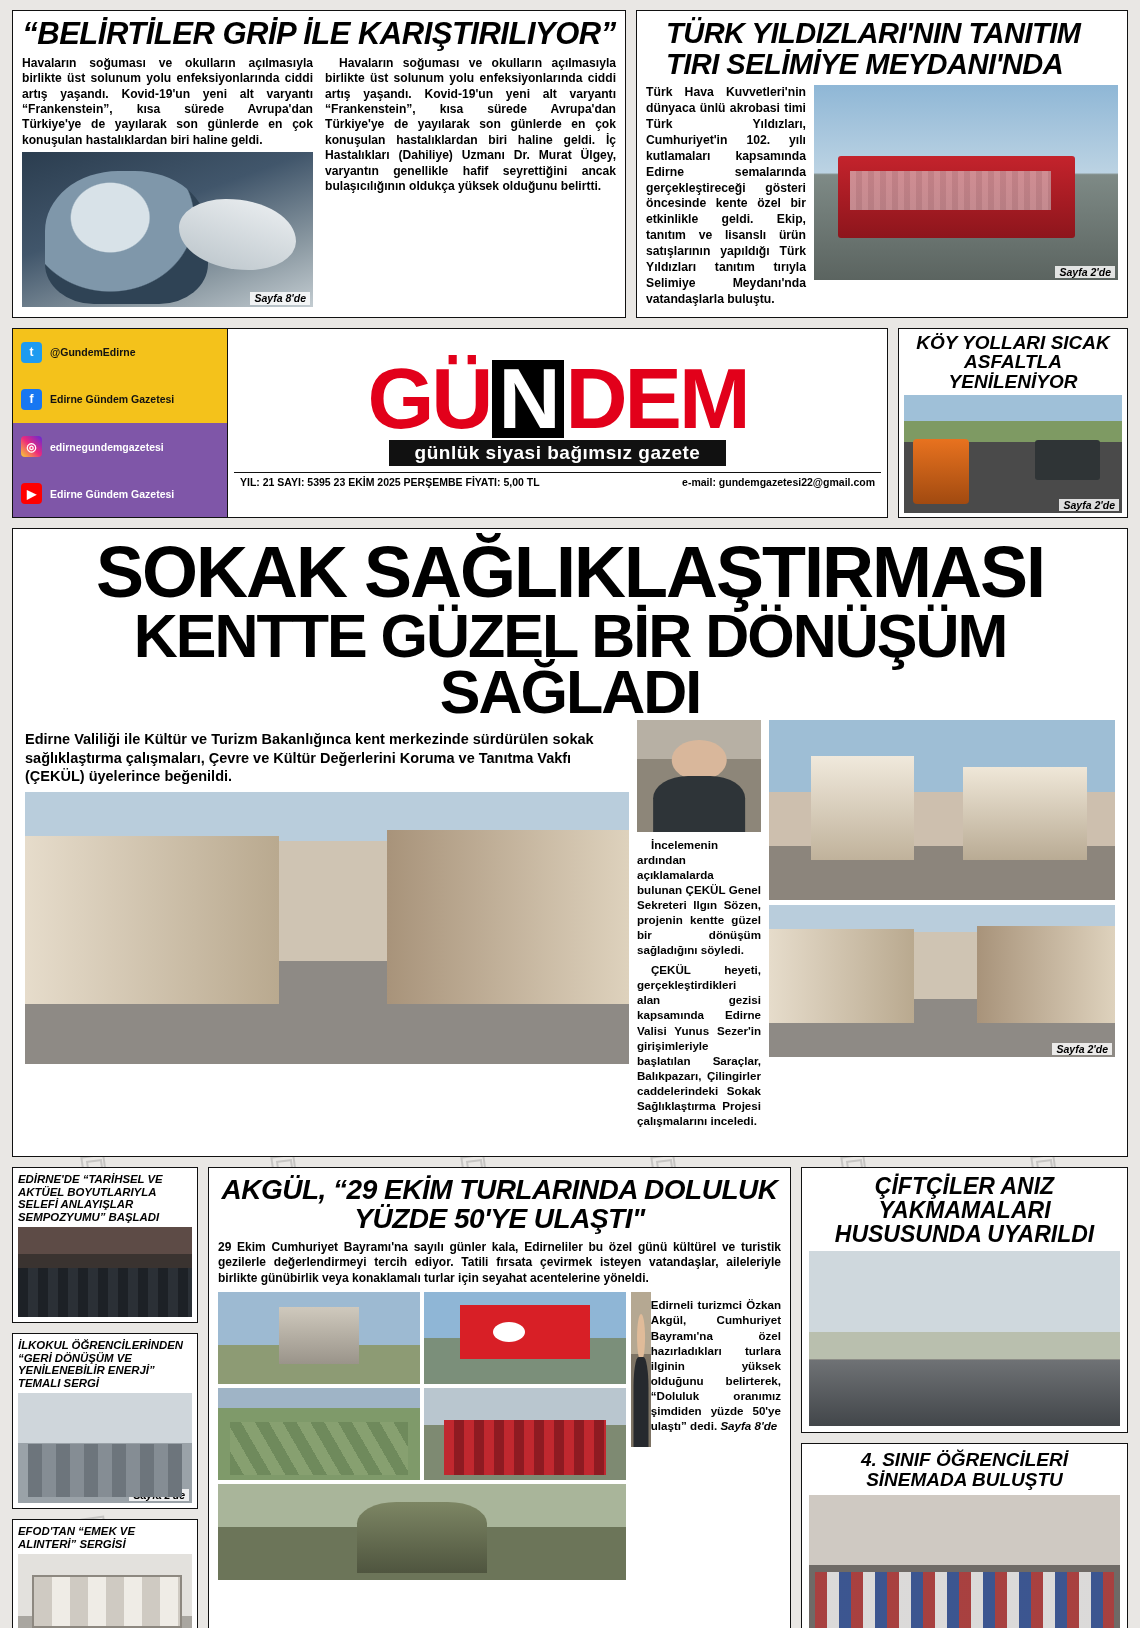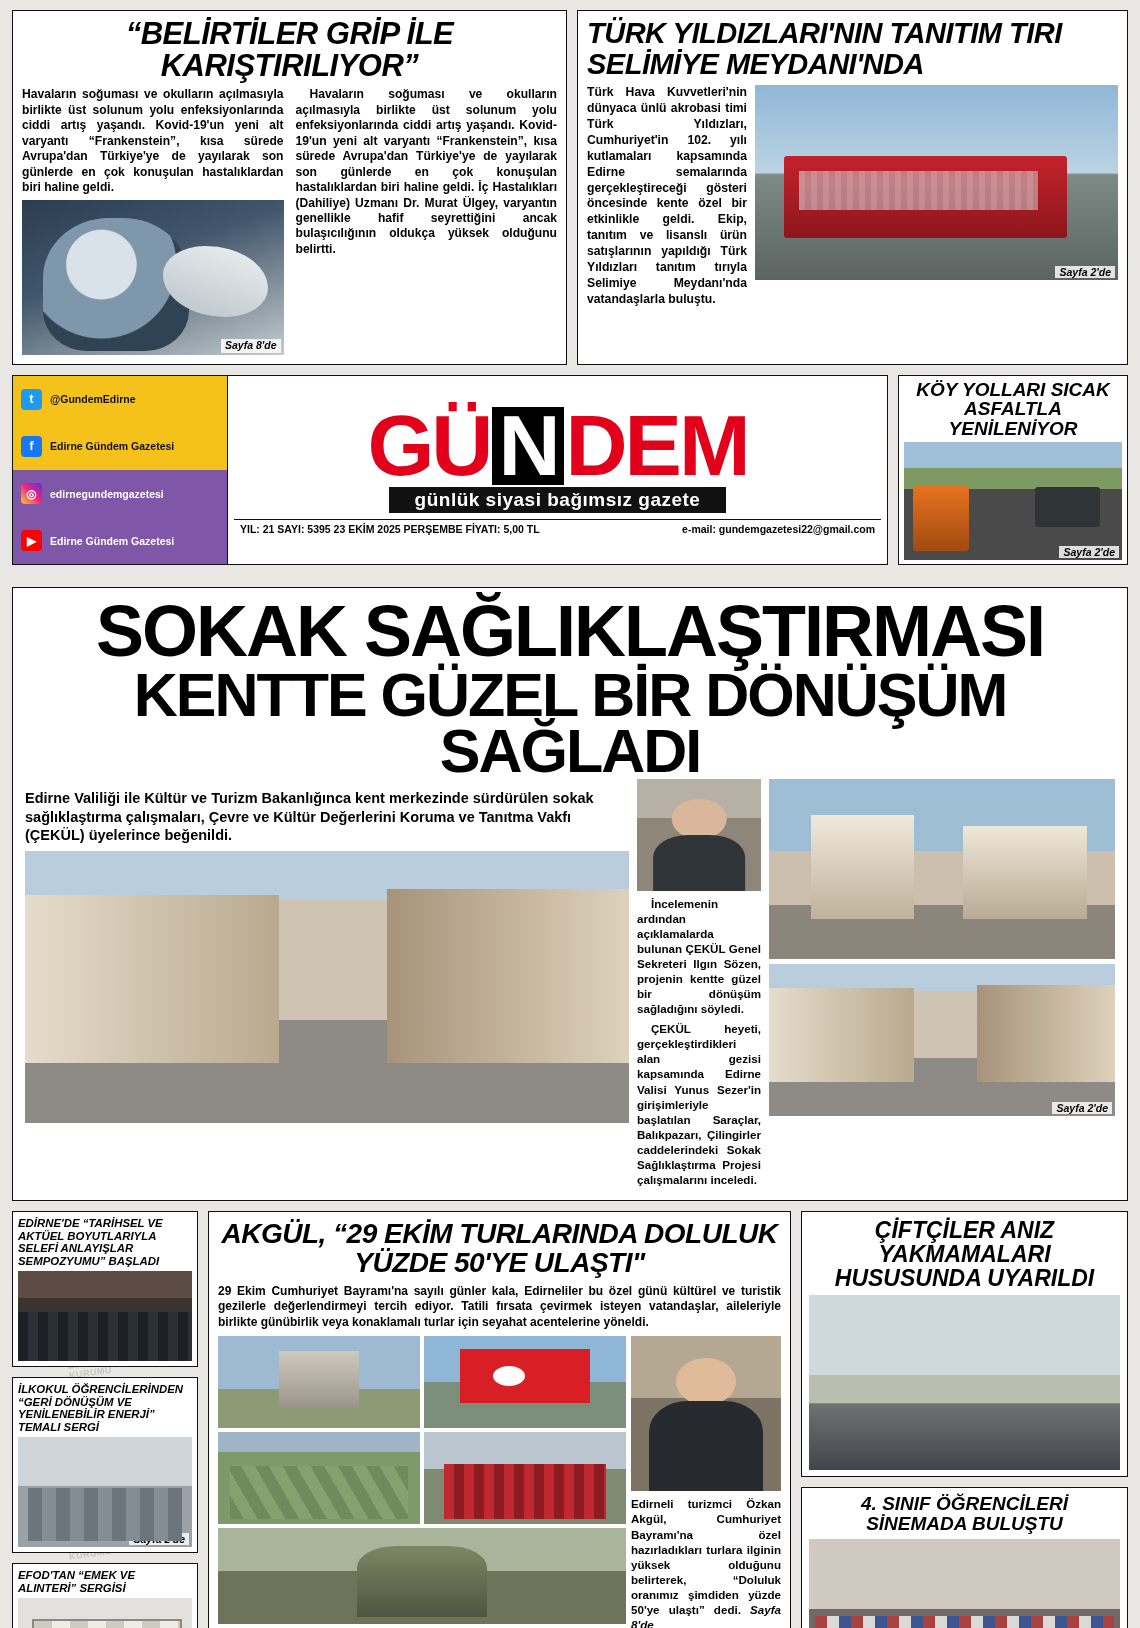--- a/index.html
+++ b/index.html
@@ -24,30 +24,30 @@
        transform:rotate(-8deg); }
   .wm .wm-box{ width:24px; height:18px; border:2px solid rgba(120,120,120,.30); margin-bottom:3px; position:relative;}
   .wm .wm-box:after{ content:""; position:absolute; left:3px; top:3px; width:12px;height:9px;border:2px solid rgba(120,120,120,.30);}
 
   .content{ position:relative; z-index:2; }
 
   .box { background:#fff; border:1px solid #111; position:relative; }
 
   
   .toprow{ display:flex; gap:10px; }
-  .top-left{ width:555px; padding:7px 9px 9px; }
+  .top-left{ width:614px; padding:7px 9px 9px; }
   .top-right{ flex:1; padding:7px 9px 9px; }
 
   h1.hl {
     font-family:"Liberation Sans", sans-serif;
     font-weight:bold; font-style:italic; margin:0 0 6px;
     letter-spacing:-.5px; line-height:1.02;
   }
   .top-left h1.hl{ font-size:31px; text-align:center;}
-  .top-right h1.hl{ font-size:29px; line-height:1.06;}
+  .top-right h1.hl{ font-size:29px; line-height:1.06;margin-left:20px;}
 
   .cols2{ column-count:2; column-gap:12px; font-size:12.1px; line-height:1.28; text-align:justify; font-weight:bold;}
   .cols2 p{margin:0 0 4px;}
   .indent{ text-indent:14px;}
 
   .photo{ background:#6d7b86; position:relative; overflow:hidden; }
   .photo .cap{
     position:absolute; right:3px; bottom:2px; background:rgba(255,255,255,.82);
     font-size:10.5px; font-style:italic; font-weight:bold; padding:0 4px; color:#000;
   }
@@ -159,21 +159,21 @@
   .logo span{ font-family:"Liberation Sans", sans-serif; font-weight:bold; font-size:86px; line-height:.9; letter-spacing:-3px;}
   .logo .red{color:#e2001a;}
   .logo .n{ background:#000; color:#fff; padding:0 6px; margin:0 2px; transform:skewX(-0deg);}
   .tagbar{ background:#111; color:#fff; font-size:19px; font-weight:bold; padding:2px 26px; margin-top:2px; letter-spacing:.5px;}
   .infobar{ display:flex; align-items:center; justify-content:space-between; width:100%;
             border-top:1px solid #111; margin-top:6px; padding:3px 6px 2px; font-size:10.5px; font-weight:bold;}
   .mast-right{ width:230px; padding:4px 5px; display:flex; flex-direction:column;}
   .mast-right h2{ font-size:19px; font-weight:bold; font-style:italic; margin:0 0 3px; text-align:center; line-height:1.05;}
 
   
-  .lead{ margin-top:22px; padding:10px 12px 8px; }
+  .lead{ margin-top:10px; padding:10px 12px 23px; }
   .lead h1{ margin:0; text-align:center; font-weight:bold; letter-spacing:-2px; line-height:.92;}
   .lead h1 .l1{ display:block; font-size:72px;}
   .lead h1 .l2{ display:block; font-size:61px; margin-top:2px;}
   .lead-intro{ font-size:14.5px; font-weight:bold; line-height:1.3; margin:10px 0 6px; }
   .lead-body{ display:flex; gap:8px; }
   .lead-col-text{ width:124px; font-size:11.6px; font-weight:bold; line-height:1.3; text-align:justify;}
   .lead-col-text p{margin:0 0 5px;}
 
   
   .bottom{ display:flex; gap:10px; margin-top:10px; }
@@ -383,21 +383,21 @@
           <div style="display:flex;gap:5px;margin-top:6px;">
             <div style="flex:1;">
               <div class="grid-photos" style="margin-top:0;">
                 <div class="photo ph-mon" style="height:92px;"></div>
                 <div class="photo ph-flag" style="height:92px;"></div>
                 <div class="photo ph-aerial" style="height:92px;"></div>
                 <div class="photo ph-perf" style="height:92px;"></div>
               </div>
               <div class="photo ph-soldier" style="width:100%;height:96px;margin-top:4px;"></div>
             </div>
-            <div style="width:150px;display:flex;flex-direction:column;">
+            <div style="width:150px;display:flex;flex-direction:row;">
               <div class="photo ph-man" style="width:100%;height:155px;"></div>
               <div class="caption-text" style="margin-top:5px;">
                 <span>Edirneli turizmci Özkan Akgül, Cumhuriyet Bayramı'na özel hazırladıkları turlara ilginin yüksek olduğunu belirterek, “Doluluk oranımız şimdiden yüzde 50'ye ulaştı” dedi.</span>
                 <span class="sayfa-inline">Sayfa 8'de</span>
               </div>
             </div>
           </div>
         </div>
       </div>
 

